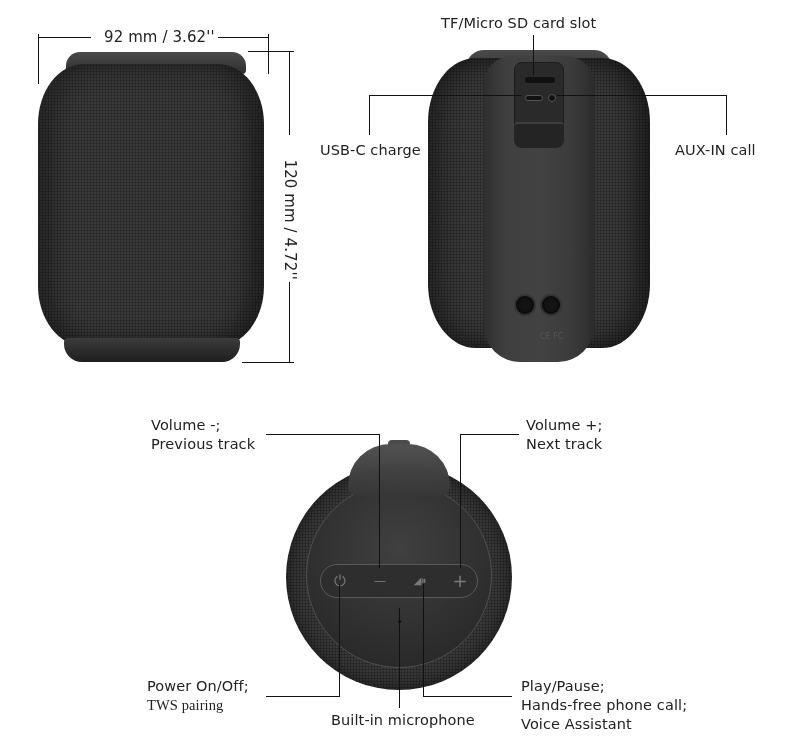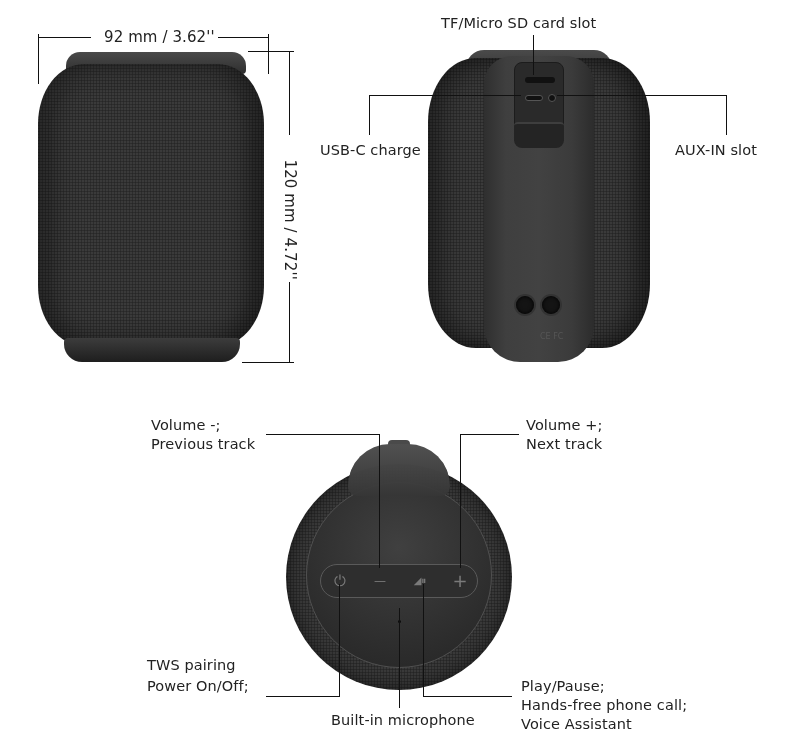--- a/index.html
+++ b/index.html
@@ -131,21 +131,21 @@
   <div class="line" style="left:533px; top:35px; width:1px; height:40px;"></div>
 </div>
 <div>
   <div class="line" style="left:369px; top:95px; width:152px; height:1px;"></div>
   <div class="line" style="left:369px; top:95px; width:1px; height:40px;"></div>
   <div class="label" style="left:320px; top:141px;">USB-C charge</div>
 </div>
 <div>
   <div class="line" style="left:557px; top:95px; width:170px; height:1px;"></div>
   <div class="line" style="left:726px; top:95px; width:1px; height:40px;"></div>
-  <div class="label" style="left:675px; top:141px;">AUX-IN slot</div>
+  <div class="label" style="left:675px; top:141px;">AUX-IN call</div>
 </div>
 
 <div id="top-speaker" class="abs" style="left:286px; top:444px; width:226px; height:250px;">
   <div class="grip-btn"></div>
   <div class="grip"></div>
   <div class="outer mesh"></div>
   <div class="cap"></div>
   <div class="grip" style="top:2px; height:50px; opacity:0.95;"></div>
   <div class="btn-bar"></div>
   <div class="btn-glyph" style="left:42px;">⏻</div>
@@ -164,21 +164,21 @@
 <div>
   <div class="label" style="left:526px; top:416px;">Volume +;</div>
   <div class="label" style="left:526px; top:435px;text-align:right;">Next track</div>
   <div class="line" style="left:460px; top:434px; width:59px; height:1px;"></div>
   <div class="line" style="left:460px; top:434px; width:1px; height:134px;"></div>
 </div>
 <div>
   <div class="line" style="left:339px; top:584px; width:1px; height:113px;"></div>
   <div class="line" style="left:266px; top:696px; width:74px; height:1px;"></div>
   <div class="label" style="left:147px; top:677px;">Power On/Off;</div>
-  <div class="label" style="left:147px; top:656px;">TWS pairing</div>
+  <div class="label" style="left:147px; top:696px;font-family:Liberation Serif, serif;">TWS pairing</div>
 </div>
 <div>
   <div class="line" style="left:399px; top:608px; width:1px; height:100px;"></div>
   <div class="label" style="left:331px; top:711px;">Built-in microphone</div>
 </div>
 <div>
   <div class="line" style="left:423px; top:584px; width:1px; height:113px;"></div>
   <div class="line" style="left:423px; top:696px; width:89px; height:1px;"></div>
   <div class="label" style="left:521px; top:677px;">Play/Pause;</div>
   <div class="label" style="left:521px; top:696px;">Hands-free phone call;</div>

